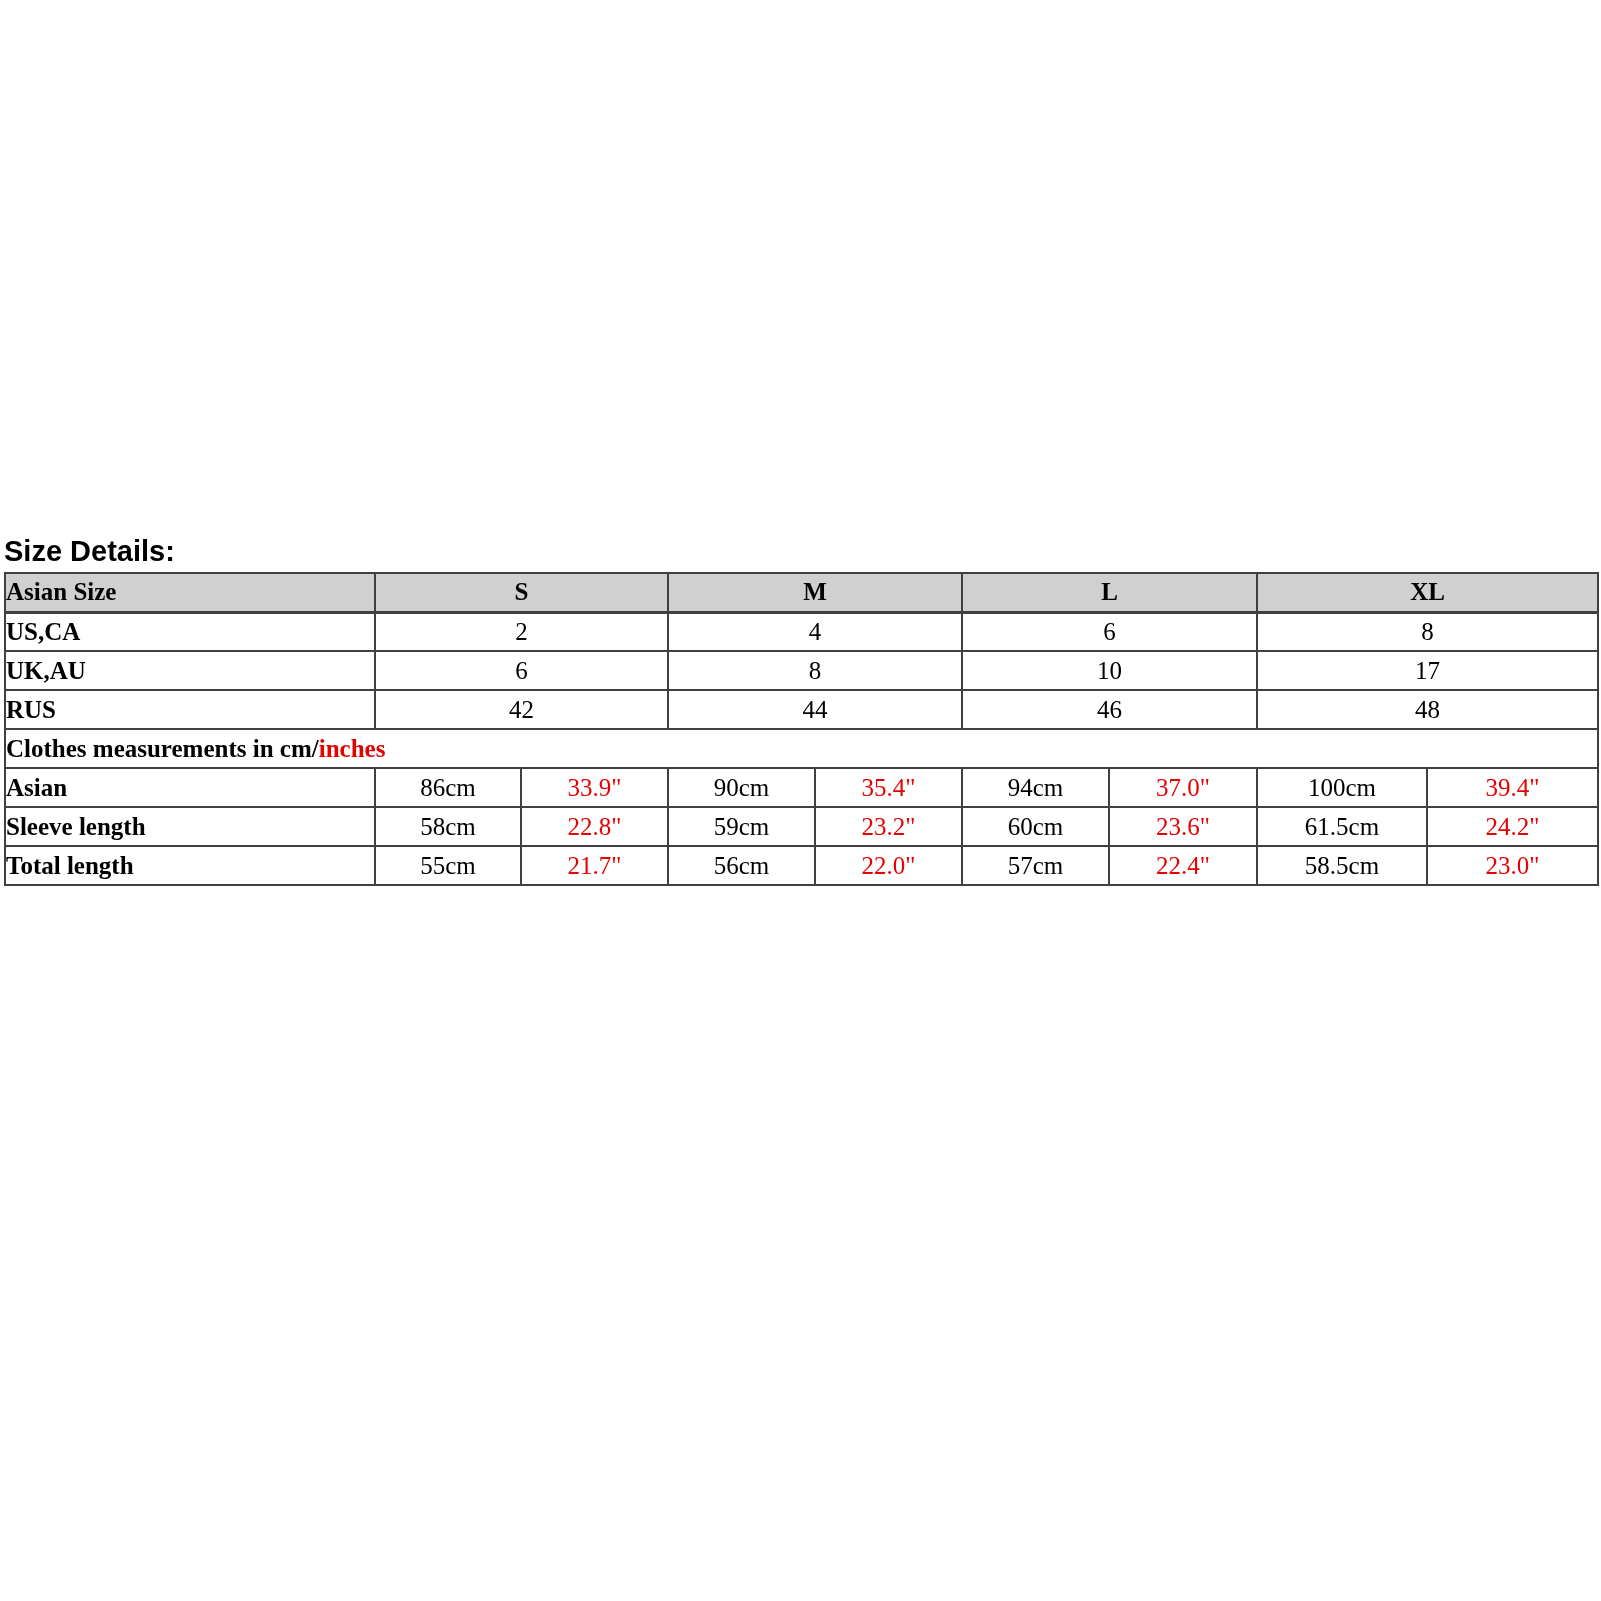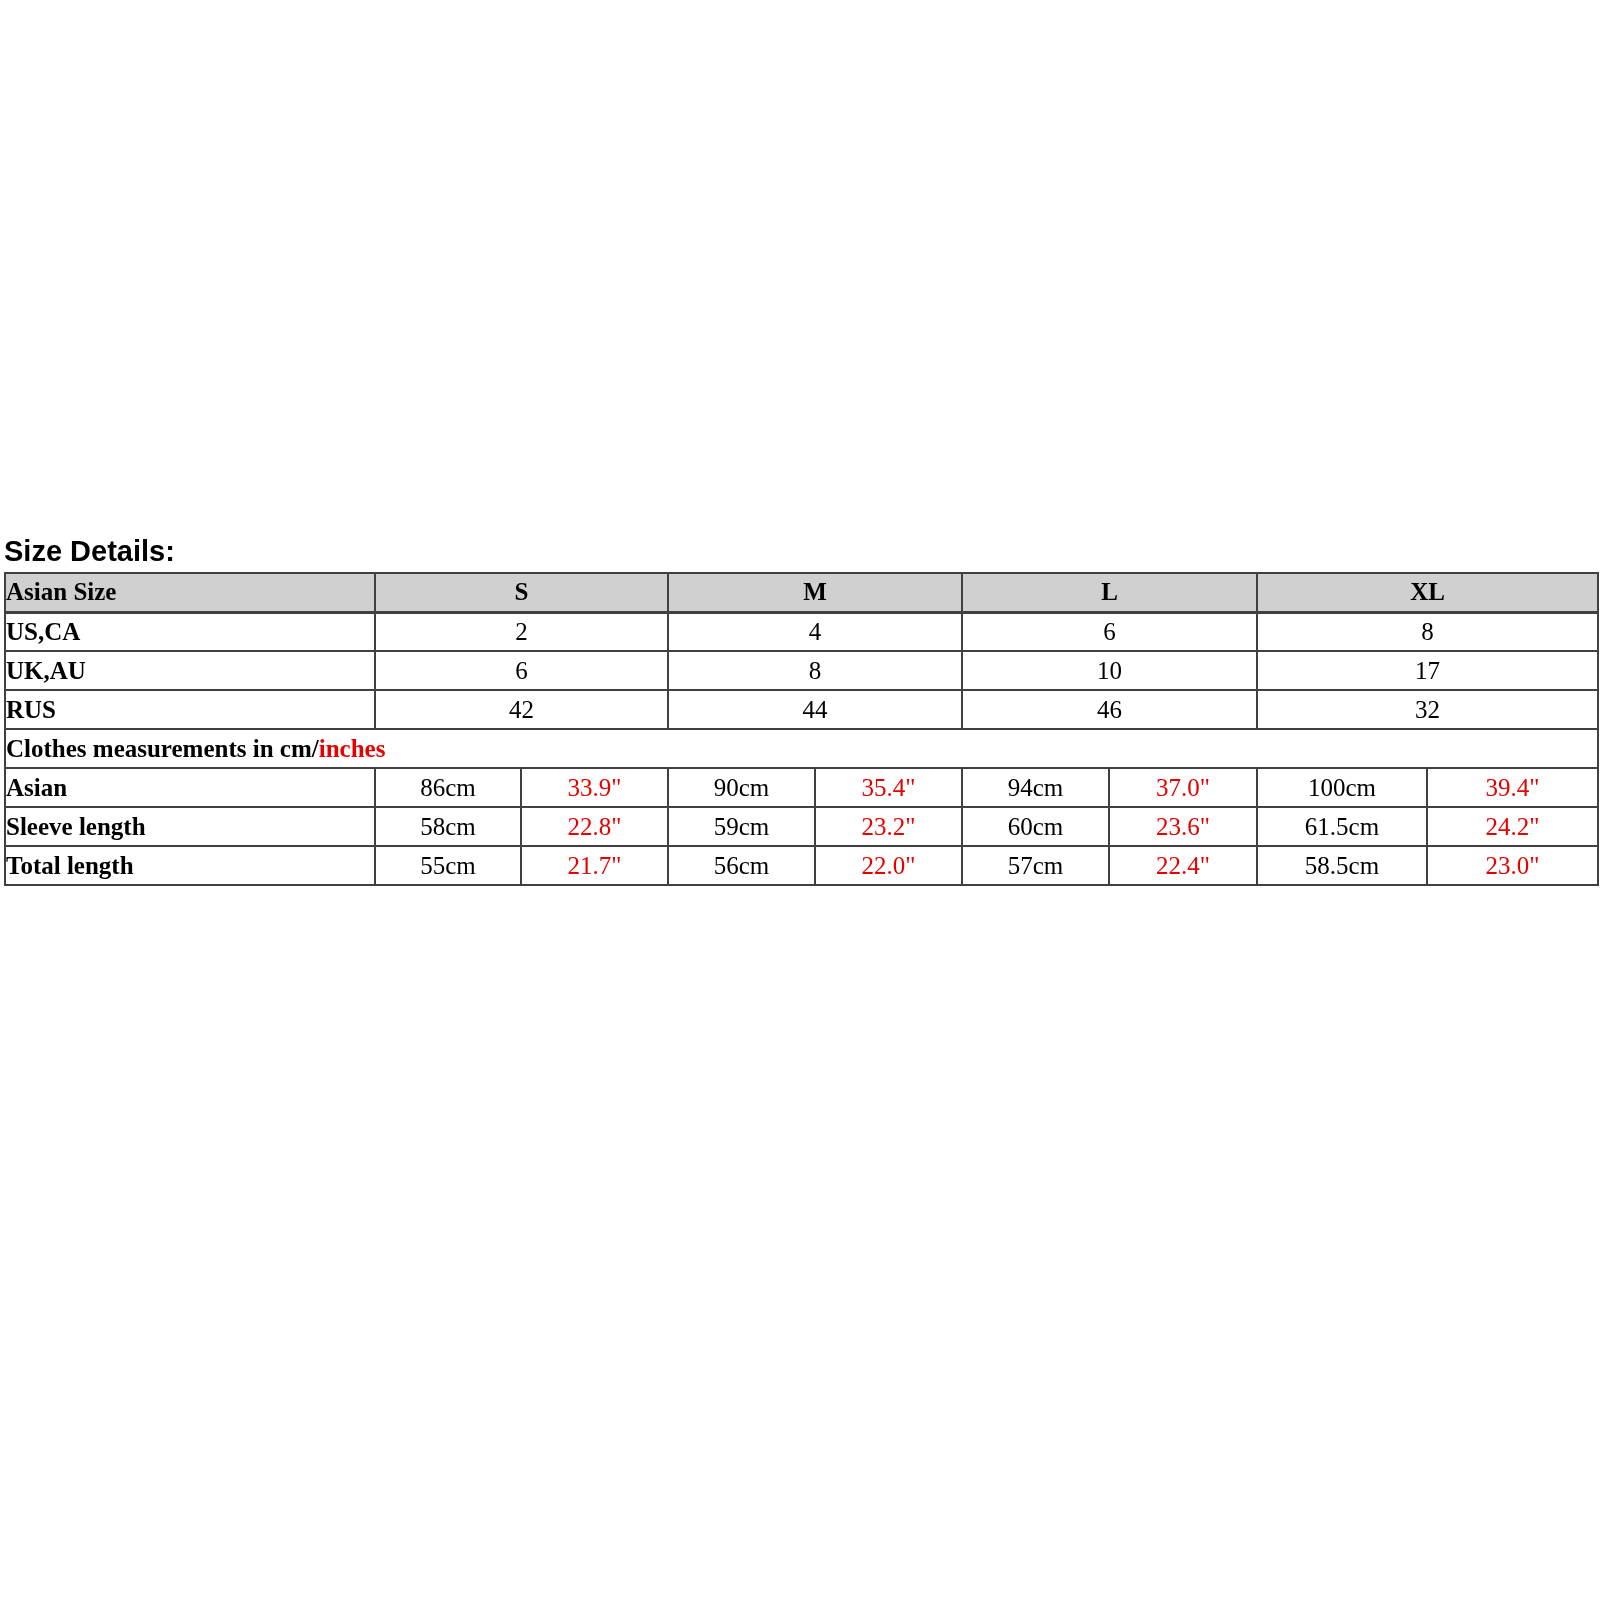--- a/index.html
+++ b/index.html
@@ -115,21 +115,21 @@
         <td class="c" colspan="2">8</td>
         <td class="c" colspan="2">10</td>
         <td class="c" colspan="2">17</td>
       </tr>
 
       <tr>
         <td class="lbl">RUS</td>
         <td class="c" colspan="2">42</td>
         <td class="c" colspan="2">44</td>
         <td class="c" colspan="2">46</td>
-        <td class="c" colspan="2">32</td>
+        <td class="c" colspan="2">48</td>
       </tr>
 
       <tr>
         <td class="section" colspan="9">
           <span>Clothes measurements in cm/</span><span class="red">inches</span>
         </td>
       </tr>
 
       <tr>
         <td class="lbl">Asian</td>

